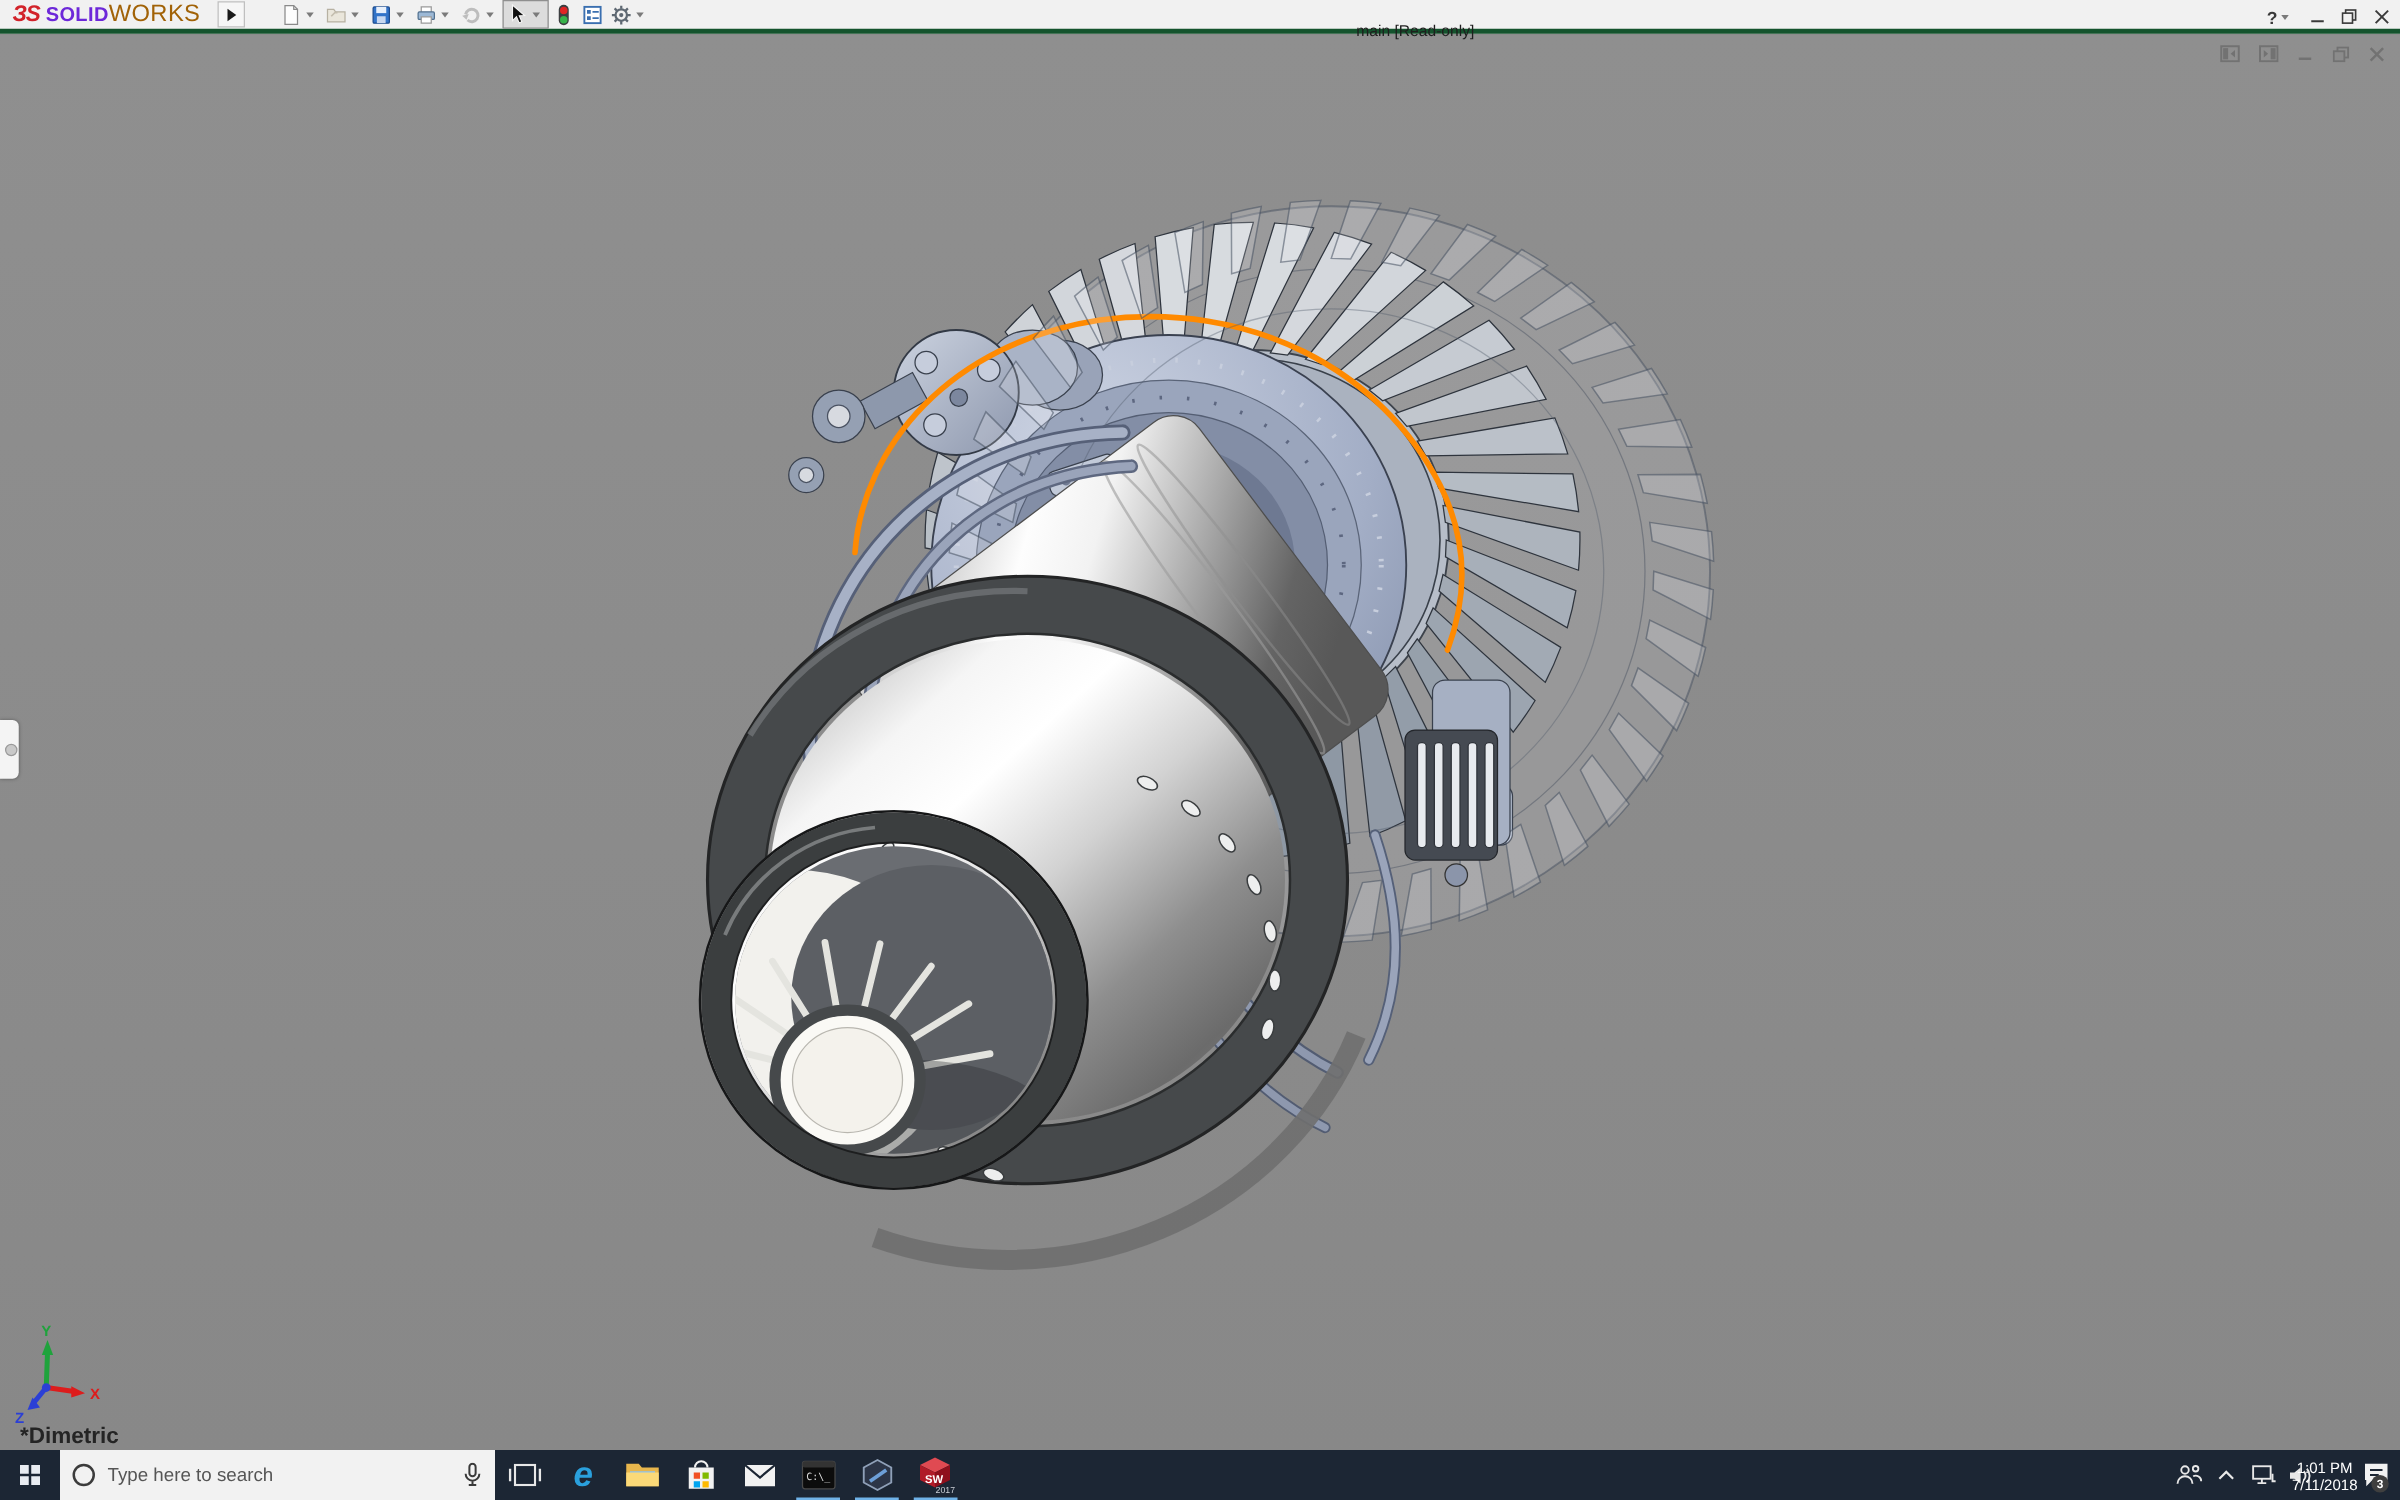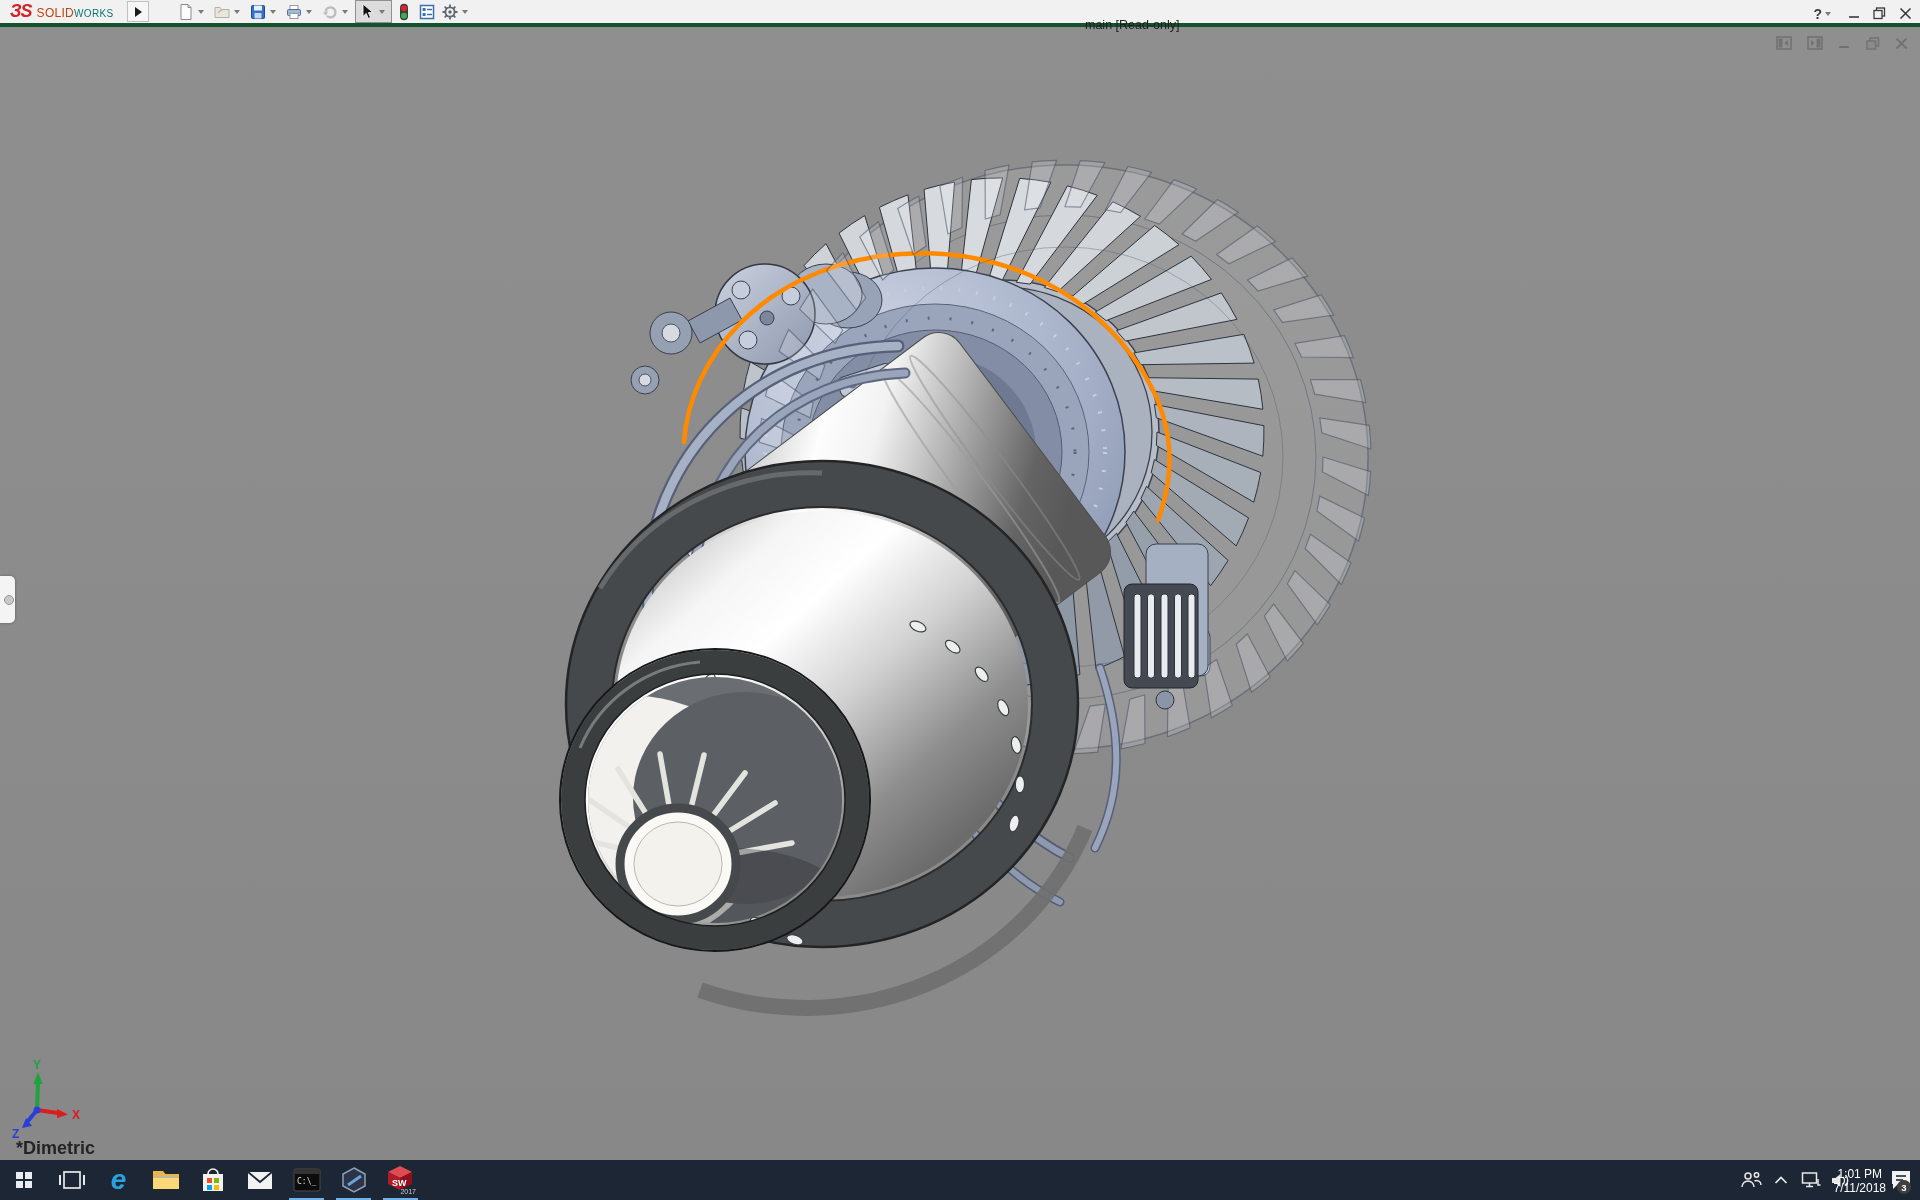--- a/index.html
+++ b/index.html
@@ -4,22 +4,22 @@
 <style>
   html,body{margin:0;padding:0;width:1920px;height:1200px;overflow:hidden;
     font-family:"Liberation Sans",sans-serif;background:#8b8b8b;}
   *{box-sizing:border-box;}
 
   
   .titlebar{position:absolute;top:0;left:0;width:1920px;height:27px;background:#f1f1f1;
     border-bottom:4px solid #14532d;display:flex;align-items:center;z-index:50;}
   .brand{display:flex;align-items:baseline;padding-left:10px;white-space:nowrap;}
   .brand .mark{color:#d2232a;font-weight:700;font-style:italic;font-size:18px;letter-spacing:-1px;margin-right:5px;}
-  .brand .bold{color:#c2410c;font-weight:400;font-size:12px;letter-spacing:.3px;}
-  .brand .light{color:#0f766e;font-weight:400;font-size:10px;letter-spacing:.3px;}
+  .brand .bold{color:#6d28d9;font-weight:700;font-size:16px;letter-spacing:.3px;}
+  .brand .light{color:#a16207;font-weight:400;font-size:19px;letter-spacing:.3px;}
   .menu-expand{margin-left:14px;width:22px;height:21px;background:#f6f6f6;border:1px solid #bfbfbf;
     display:flex;align-items:center;justify-content:center;}
   .menu-expand .tri{width:0;height:0;border-top:5px solid transparent;border-bottom:5px solid transparent;border-left:7px solid #1a1a1a;}
   .toolbar{display:flex;align-items:center;margin-left:26px;gap:1px;}
   .tb-btn{display:flex;align-items:center;height:23px;padding:0 2px;}
   .caret{width:0;height:0;border-left:3.5px solid transparent;border-right:3.5px solid transparent;
     border-top:4px solid #7a7a7a;margin:0 4px 0 3px;}
   .pressed{background:#dcdcdc;border:1px solid #8f8f8f;}
   .doc-title{position:absolute;left:1085px;top:0;width:210px;height:18px;line-height:27px;
     font-size:12.5px;color:#1e1e1e;margin-top:12px;}
@@ -461,20 +461,28 @@
 <footer class="taskbar">
   <div class="tb-item start">
     <span class="winflag">
         <span></span>
         <span></span>
         <span></span>
         <span></span>
       </span>
   </div>
 
+  <div class="tb-item searchbox">
+    <span class="sb-ring"></span>
+    <span class="sb-text">Type here to search</span>
+    <svg width="16" height="20" viewBox="0 0 16 20">
+      <rect x="5.5" y="1" width="5" height="10" rx="2.5" fill="none" stroke="#3a3a3a" stroke-width="1.6"></rect>
+      <path d="M2.5,9 a5.5,5.5 0 0 0 11,0 M8,14.5 V18 M5,18 h6" fill="none" stroke="#3a3a3a" stroke-width="1.6"></path>
+    </svg>
+  </div>
 
   <div class="tb-item appbtn">
     <svg width="26" height="22" viewBox="0 0 26 22">
       <rect x="5" y="3" width="16" height="16" fill="none" stroke="#e8e8e8" stroke-width="1.7"></rect>
       <line x1="1" y1="6" x2="1" y2="16" stroke="#e8e8e8" stroke-width="2"></line>
       <line x1="25" y1="6" x2="25" y2="16" stroke="#e8e8e8" stroke-width="2"></line>
     </svg>
   </div>
 
   <div class="tb-item appbtn">

